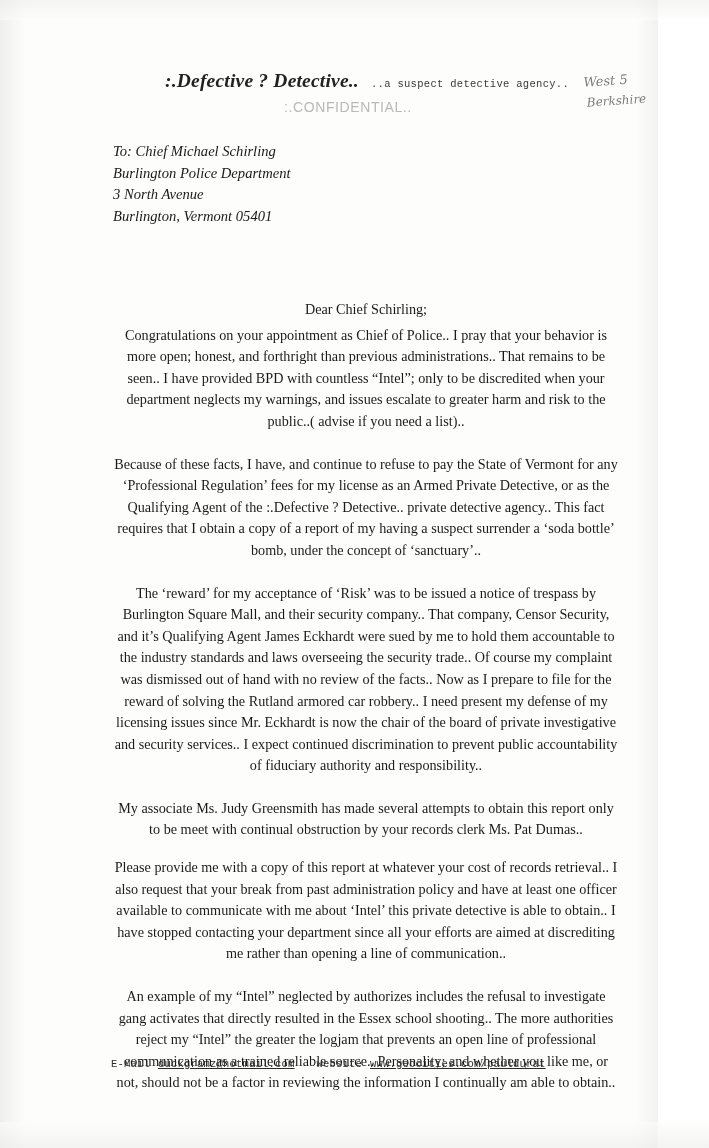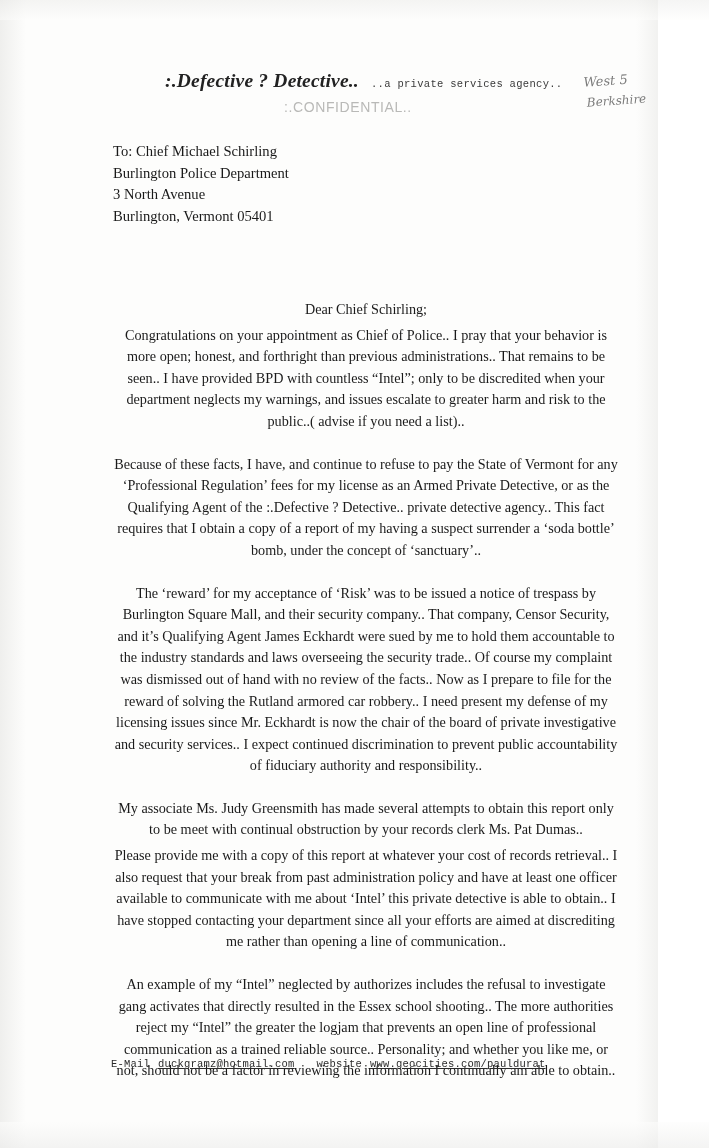--- a/index.html
+++ b/index.html
@@ -103,20 +103,21 @@
   .handwriting .hw2 { display:block; margin-left: 2px; font-size: 12px; }
 
   
   .address-block {
     position: absolute;
     left: 113px; top: 141px;
     width: 460px;
     font-size: 14.6px;
     line-height: 21.5px;
     color: #191919;
+    font-style: italic;
   }
   .address-block div { white-space: nowrap; }
 
   
   .body-block {
     position: absolute;
     left: 113px; top: 299px;
     width: 506px;
     font-size: 14.2px;
     line-height: 21.6px;
@@ -153,42 +154,42 @@
 <body>
 
 <div class="page">
   <div class="scan-edge-left"></div>
   <div class="scan-edge-right"></div>
   <div class="scan-edge-top"></div>
   <div class="scan-edge-bottom"></div>
 
   <div class="letterhead">
     <div class="lh-title">:.Defective ? Detective..</div>
-    <div class="lh-tagline">..a private services agency..</div>
+    <div class="lh-tagline">..a suspect detective agency..</div>
     <div class="lh-confidential">:.CONFIDENTIAL..</div>
   </div>
 
   <div class="handwriting">
     <span>West 5</span>
     <span class="hw2">Berkshire</span>
   </div>
 
   <div class="address-block">
     <div>To: Chief Michael Schirling</div>
     <div>Burlington Police Department</div>
     <div>3 North Avenue</div>
     <div>Burlington, Vermont 05401</div>
   </div>
 
   <div class="body-block">
     <p class="salutation">Dear Chief  Schirling;</p>
     <p class="para first">Congratulations on your appointment as Chief of Police.. I pray that your behavior is more open; honest, and forthright than previous administrations.. That remains to be seen.. I have provided BPD with countless “Intel”; only to be discredited when your department neglects my warnings, and issues escalate to greater harm and risk to the public..( advise if you need a list)..</p>
     <p class="para">Because of these facts, I have, and continue to refuse to pay the State of Vermont for any ‘Professional Regulation’ fees for my license as an Armed Private Detective, or as the Qualifying Agent of the :.Defective ? Detective.. private detective agency.. This fact requires that I obtain a copy of a report of my having a suspect surrender a ‘soda bottle’ bomb, under the concept of ‘sanctuary’..</p>
     <p class="para">The ‘reward’ for my acceptance of ‘Risk’ was to be issued a notice of trespass by Burlington Square Mall, and their security company.. That company, Censor Security, and it’s Qualifying Agent James Eckhardt were sued by me to hold them accountable to the industry standards and laws overseeing the security trade.. Of course my complaint was dismissed out of hand with no review of the facts.. Now as I prepare to file for the reward of solving the Rutland armored car robbery.. I need present my defense of my licensing issues since Mr. Eckhardt is now the chair of the board of private investigative and security services.. I expect continued discrimination to prevent public accountability of fiduciary authority and responsibility..</p>
-    <p class="para" style="margin-bottom:4px">My associate Ms. Judy Greensmith has made several attempts to obtain this report only to be meet with continual obstruction by your records clerk Ms. Pat Dumas..</p>
+    <p class="para" style="margin-bottom:16px">My associate Ms. Judy Greensmith has made several attempts to obtain this report only to be meet with continual obstruction by your records clerk Ms. Pat Dumas..</p>
     <p class="para">Please provide me with a copy of this report at whatever your cost of records retrieval.. I also request that your break from past administration policy and have at least one officer available to communicate with me about ‘Intel’ this private detective is able to obtain.. I have stopped contacting your department since all your efforts are aimed at discrediting me rather than opening a line of communication..</p>
     <p class="para">An example of my “Intel” neglected by authorizes includes the refusal to investigate gang activates that directly resulted in the Essex school shooting.. The more authorities reject my “Intel” the greater the logjam that prevents an open line of professional communication as a trained reliable source.. Personality; and whether you like me, or not, should not be a factor in reviewing the information I continually am able to obtain..</p>
   </div>
 
   <div class="footer">
     <span class="label">E-Mail</span><span class="gap-sm"></span><a class="link" href="#">duckgramz@hotmail.com</a><span class="gap"></span><span class="label">website</span><span class="gap-sm"></span><a class="link" href="#">www.geocities.com/pauldurat</a>
   </div>
 </div>
 
 </body></html>

